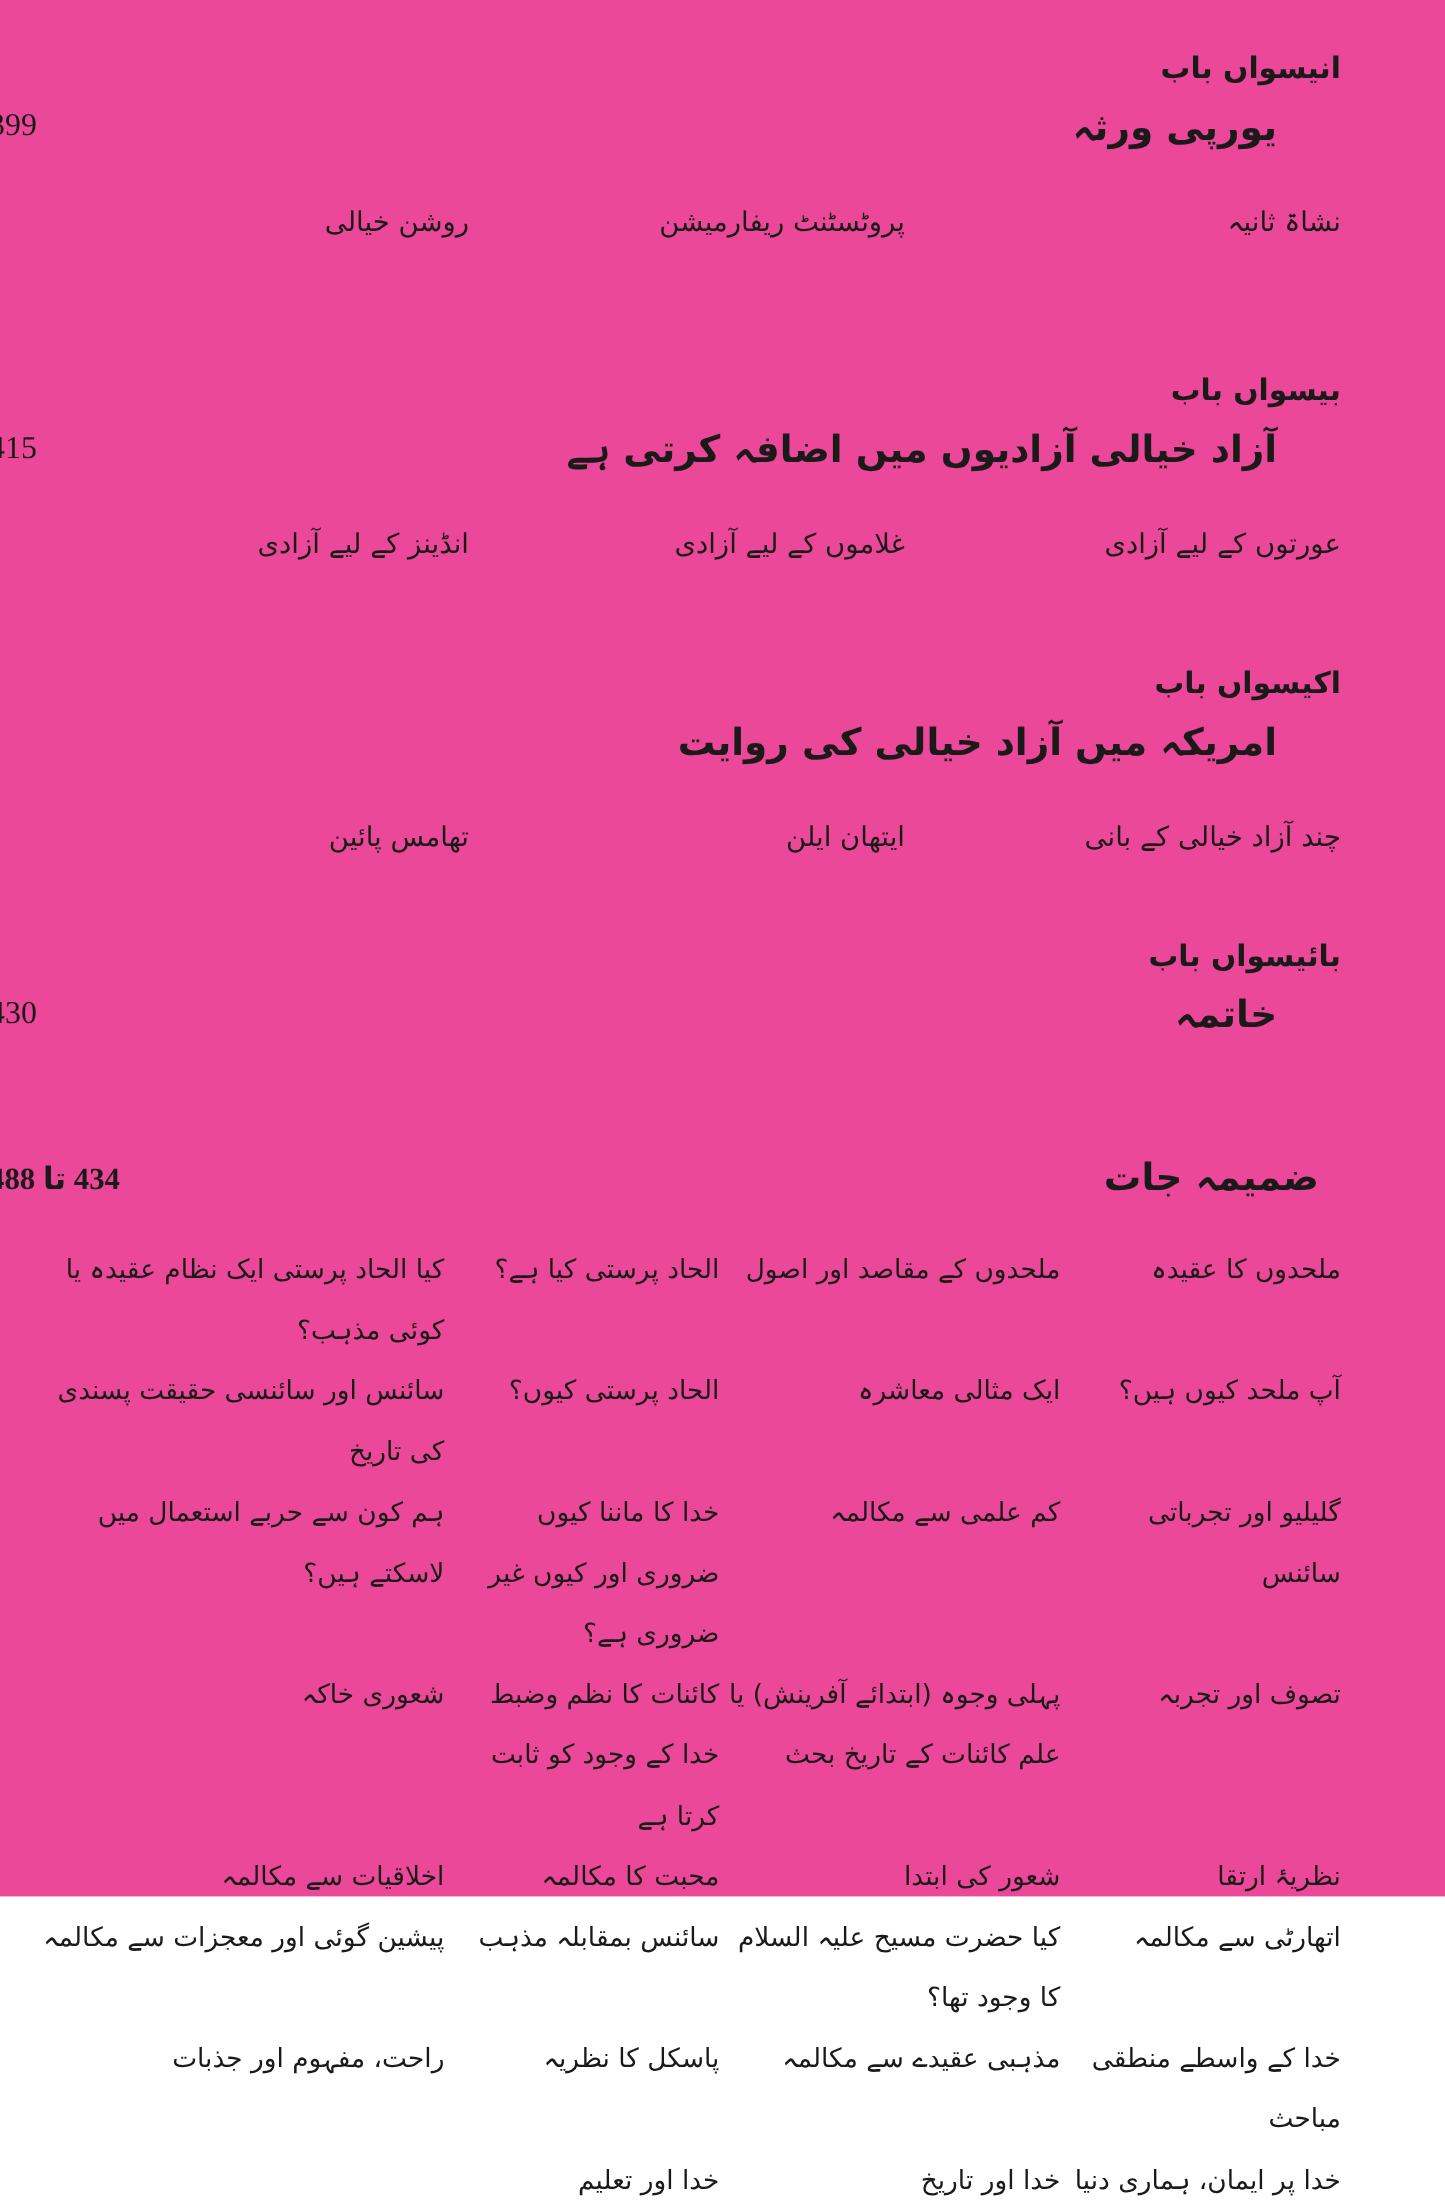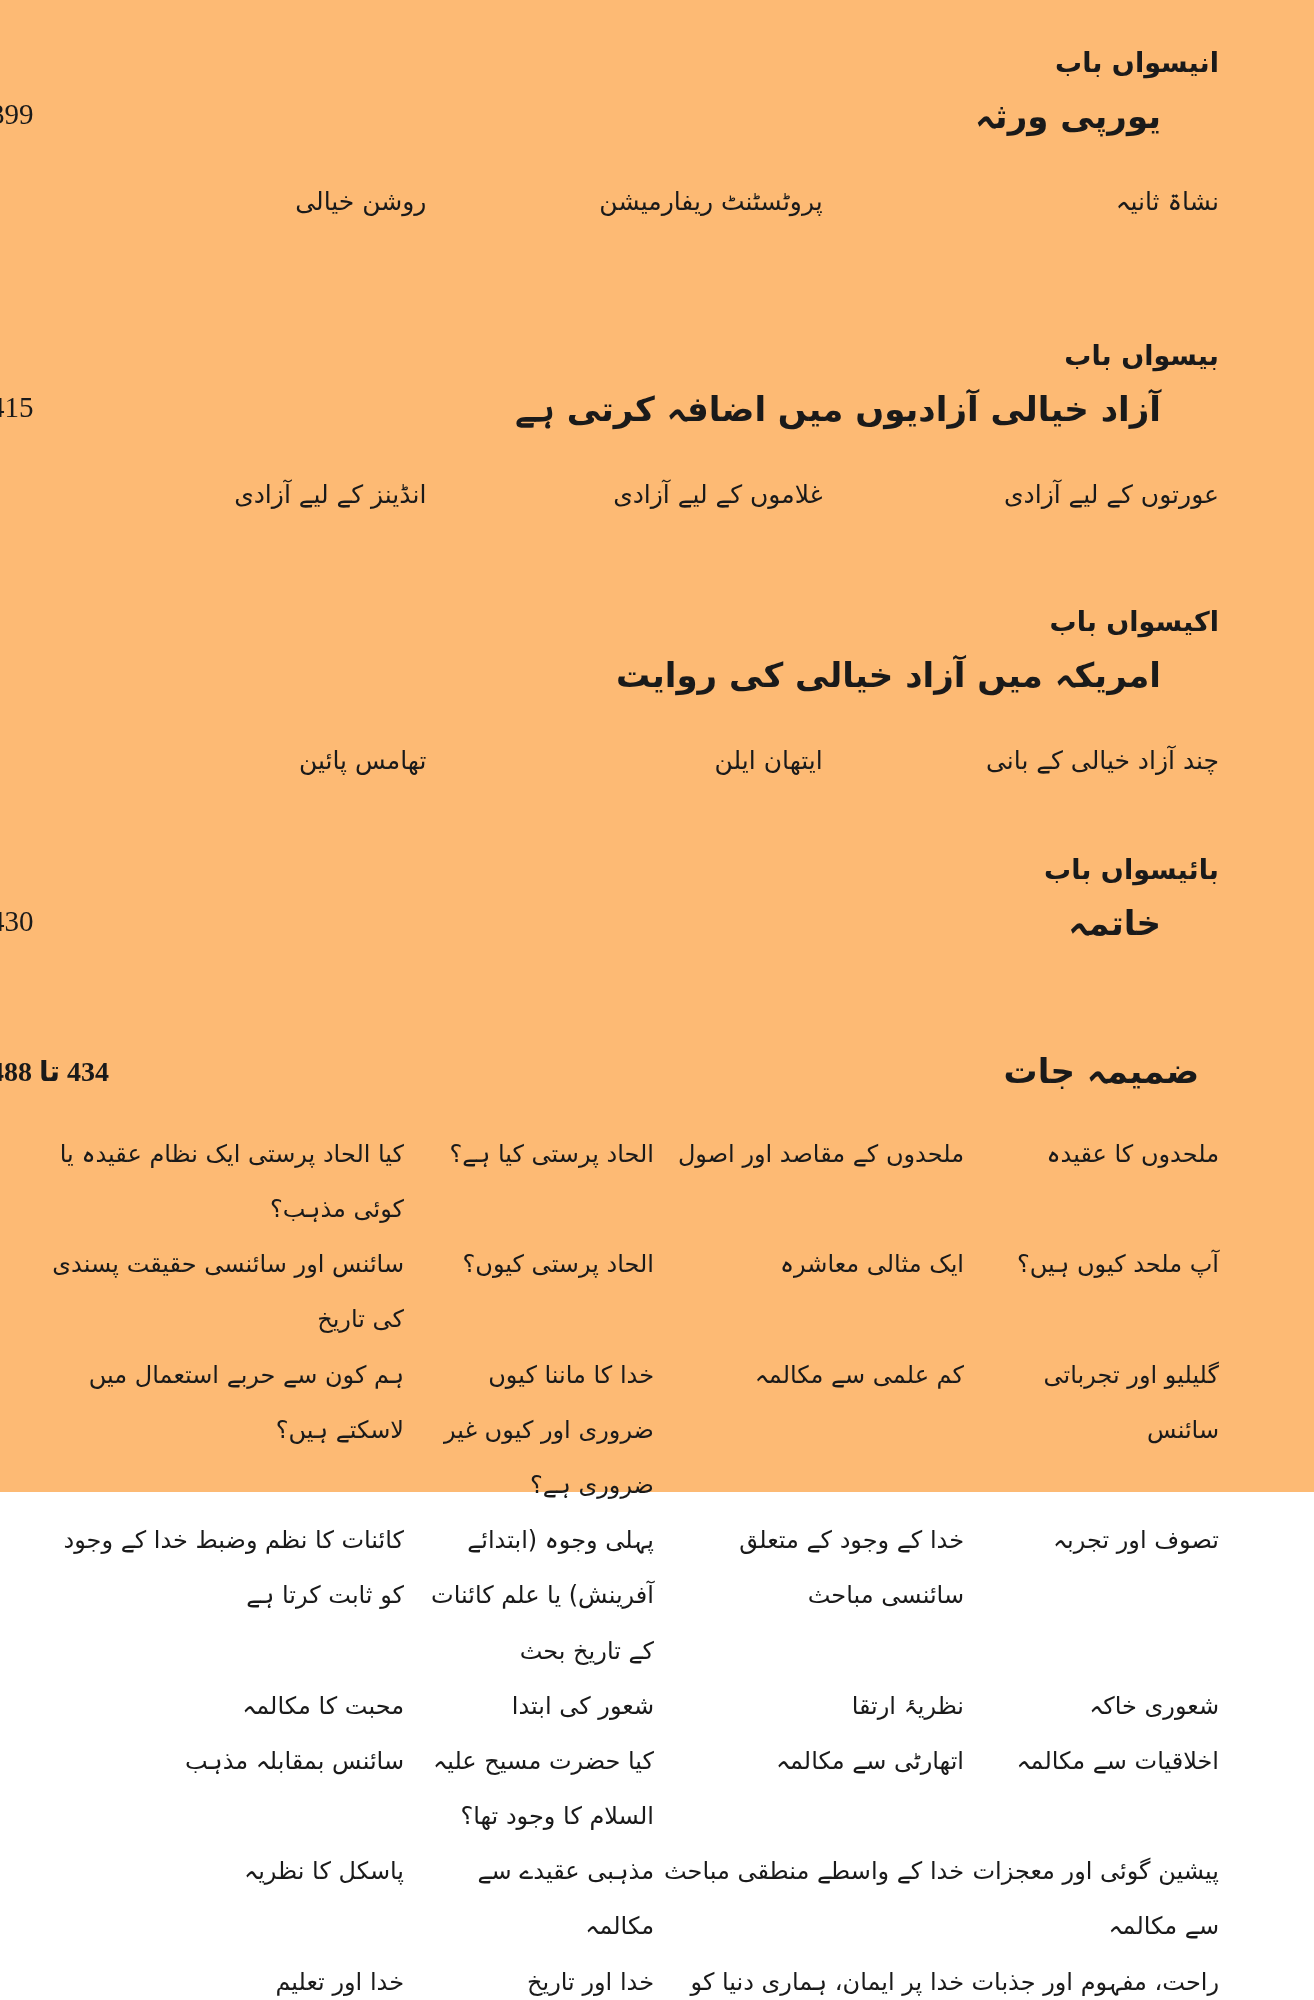--- a/index.html
+++ b/index.html
@@ -4,25 +4,25 @@
 <style>
   html,body{margin:0;padding:0;background:#ffffff;}
   body{
     width:1314px;height:2000px;
     font-family:"DejaVu Sans",sans-serif;
     color:#1a1a1a;
     overflow:hidden;
   }
   .page{
     position:relative;
-    width:1314px;height:1492px;
+    width:1314px;height:1724px;
     box-sizing:border-box;
     padding:45px 95px 0 30px;
     direction:rtl;
-    background:#fdba74;
+    background:#ec4899;
   }
   
   .chapter{position:relative;}
   .ch-label{
     font-size:27px;font-weight:700;line-height:1.3;
     text-align:right;
   }
   .title-row{position:relative;margin-top:14px;}
   .ch-title{
     font-size:34px;font-weight:700;line-height:1.35;
@@ -129,21 +129,20 @@
         <div class="ap-cell">کیا الحاد پرستی ایک نظام عقیدہ یا کوئی مذہب؟</div>
         <div class="ap-cell">آپ ملحد کیوں ہیں؟</div>
         <div class="ap-cell">ایک مثالی معاشرہ</div>
         <div class="ap-cell">الحاد پرستی کیوں؟</div>
         <div class="ap-cell">سائنس اور سائنسی حقیقت پسندی کی تاریخ</div>
         <div class="ap-cell">گلیلیو اور تجرباتی سائنس</div>
         <div class="ap-cell">کم علمی سے مکالمہ</div>
         <div class="ap-cell">خدا کا ماننا کیوں ضروری اور کیوں غیر ضروری ہے؟</div>
         <div class="ap-cell">ہم کون سے حربے استعمال میں لاسکتے ہیں؟</div>
         <div class="ap-cell">تصوف اور تجربہ</div>
-        <div class="ap-cell">خدا کے وجود کے متعلق سائنسی مباحث</div>
         <div class="ap-cell">پہلی وجوہ (ابتدائے آفرینش) یا علم کائنات کے تاریخ بحث</div>
         <div class="ap-cell">کائنات کا نظم وضبط خدا کے وجود کو ثابت کرتا ہے</div>
         <div class="ap-cell">شعوری خاکہ</div>
         <div class="ap-cell">نظریۂ ارتقا</div>
         <div class="ap-cell">شعور کی ابتدا</div>
         <div class="ap-cell">محبت کا مکالمہ</div>
         <div class="ap-cell">اخلاقیات سے مکالمہ</div>
         <div class="ap-cell">اتھارٹی سے مکالمہ</div>
         <div class="ap-cell">کیا حضرت مسیح علیہ السلام کا وجود تھا؟</div>
         <div class="ap-cell">سائنس بمقابلہ مذہب</div>

